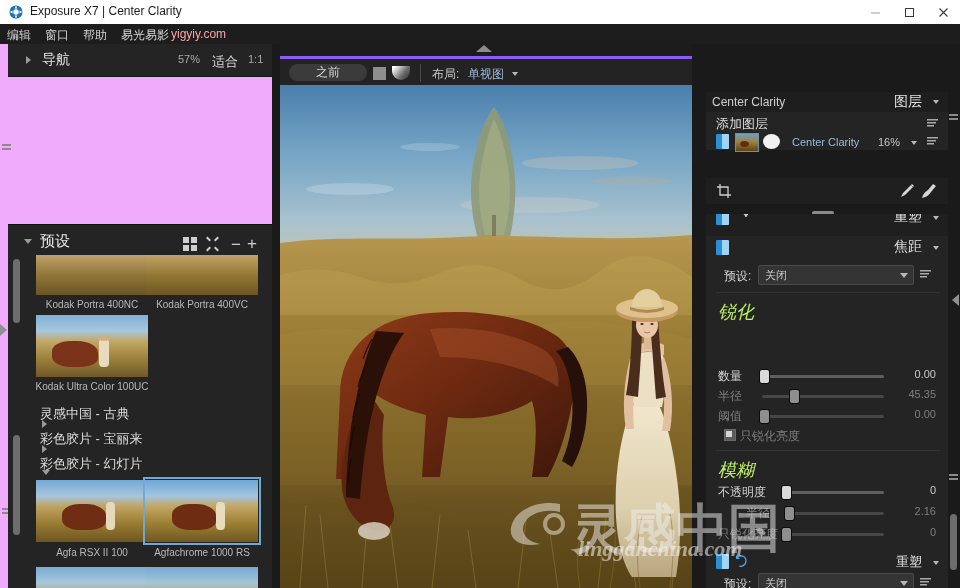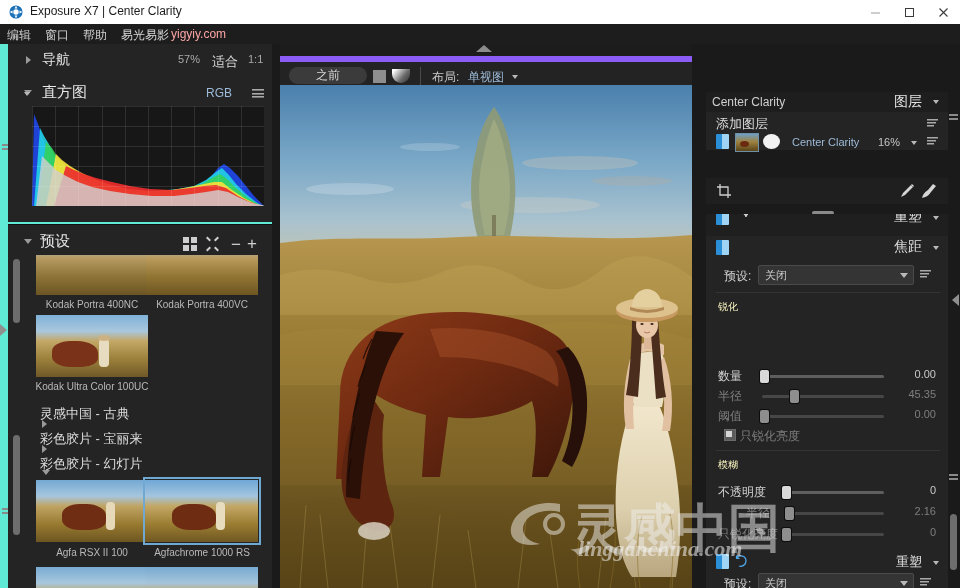--- a/index.html
+++ b/index.html
@@ -22,21 +22,21 @@
   .menubar .wm{position:absolute;top:3px;font-size:12px;color:#fca5a5;white-space:nowrap;}
 
   
   .panel{position:absolute;background:#212121;}
   .tri{display:inline-block;width:0;height:0;vertical-align:middle;}
   .tri.right{border-left:5px solid #9a9a9a;border-top:4px solid transparent;border-bottom:4px solid transparent;}
   .tri.down{border-top:5px solid #9a9a9a;border-left:4px solid transparent;border-right:4px solid transparent;}
   .tri.sm-down{border-top:4px solid #b9b9b9;border-left:3.5px solid transparent;border-right:3.5px solid transparent;}
 
   
-  #leftcol{position:absolute;left:0;top:44px;width:272px;height:544px;background:#5eead4;}
+  #leftcol{position:absolute;left:0;top:44px;width:272px;height:544px;background:#f0abfc;}
   .gripdots{position:absolute;width:9px;height:7px;background:
      linear-gradient(#8a8a8a,#8a8a8a) 0 0/9px 2px no-repeat,
      linear-gradient(#8a8a8a,#8a8a8a) 0 4px/9px 2px no-repeat;}
   .collapse-arrow{position:absolute;width:0;height:0;border-right:7px solid #8f8f8f;border-top:6px solid transparent;border-bottom:6px solid transparent;}
 
   
   #navpanel{left:8px;top:0px;width:264px;height:32px;background:#242424;border-bottom:1px solid #131313;}
   #navpanel .lbl{position:absolute;left:34px;top:7px;font-size:14px;color:#e3e3e3;}
   #navpanel .tri{position:absolute;left:18px;top:12px;}
   #navpanel .zoom{position:absolute;top:9px;font-size:11px;color:#a8a8a8;}
@@ -72,21 +72,21 @@
   .thumb.sel{outline:2px solid #6fa8d0;outline-offset:1px;}
   .thumb .ph{position:absolute;inset:0;}
   .tlabel{position:absolute;width:118px;text-align:center;font-size:10px;color:#b9b9b9;white-space:nowrap;overflow:hidden;}
   .grouprow{position:absolute;font-size:13px;color:#ddd;white-space:nowrap;}
   .grouprow .tri{position:absolute;left:0;top:5px;}
   .grouprow span.g{position:absolute;left:14px;top:-1px;}
   .scrollbar{position:absolute;width:7px;border-radius:4px;background:#6d6d6d;}
 
   
   #center{position:absolute;left:280px;top:44px;width:412px;height:544px;background:#1c1c1c;}
-  .vtoolbar{position:absolute;left:0;top:12px;width:412px;height:28px;background:#232323;border-top:6px solid #8b5cf6;border-bottom:1px solid #111;}
+  .vtoolbar{position:absolute;left:0;top:12px;width:412px;height:28px;background:#232323;border-top:3px solid #8b5cf6;border-bottom:1px solid #111;}
   .pullhandle{position:absolute;left:196px;top:1px;width:0;height:0;border-bottom:7px solid #8c8c8c;border-left:8px solid transparent;border-right:8px solid transparent;}
   .before-btn{position:absolute;left:9px;top:5px;width:78px;height:17px;border-radius:9px;background:#3b3b3b;color:#d8d8d8;font-size:12px;display:flex;align-items:center;justify-content:center;}
   .sq-btn{position:absolute;left:93px;top:8px;width:13px;height:13px;background:#8e8e8e;}
   .grad-btn{position:absolute;left:112px;top:7px;width:18px;height:14px;
      background:linear-gradient(130deg,#ffffff 10%,#6a6a6a 60%,#2e2e2e 100%);
      border-radius:0 0 10px 10px;}
   .tb-sep{position:absolute;left:140px;top:5px;width:1px;height:18px;background:#4a4a4a;}
   .layout-lbl{position:absolute;left:152px;top:7px;font-size:12px;color:#c9c9c9;}
   .layout-val{position:absolute;left:188px;top:7px;font-size:12px;color:#9dbad8;}
   .layout-caret{position:absolute;left:232px;top:13px;}
@@ -103,21 +103,21 @@
   .sl.dim{background:#474747;}
   .knob{position:absolute;width:9px;height:13px;border-radius:2px;background:#d9d9d9;box-shadow:0 0 0 1px #0d0d0d;}
   .knob.dim{background:#8e8e8e;}
   .combo{position:absolute;height:18px;background:#343434;border:1px solid #4a4a4a;border-radius:2px;}
   .combo .cv{position:absolute;left:6px;top:2px;font-size:11px;color:#cfcfcf;}
   .combo .carr{position:absolute;right:5px;top:7px;border-top:5px solid #b9b9b9;border-left:4px solid transparent;border-right:4px solid transparent;}
   .mini-menu{position:absolute;width:11px;height:8px;background:
     linear-gradient(#a9a9a9,#a9a9a9) 0 0/11px 1.5px no-repeat,
     linear-gradient(#a9a9a9,#a9a9a9) 0 3.2px/9px 1.5px no-repeat,
     linear-gradient(#a9a9a9,#a9a9a9) 0 6.4px/7px 1.5px no-repeat;}
-  .sect-title{position:absolute;font-size:10px;color:#fef9c3;}
+  .sect-title{position:absolute;font-size:18px;color:#bef264;font-style:italic;}
   .hline{position:absolute;height:1px;background:#343434;}
   .blue-sw{position:absolute;width:13px;height:15px;background:linear-gradient(90deg,#2b8fd8 50%,#9fd4f5 50%);border-radius:1px;}
   .chk{position:absolute;width:10px;height:10px;border:1px solid #6a6a6a;background:#5b5b5b;}
   .chk:after{content:"";position:absolute;left:1px;top:1px;width:6px;height:6px;background:#d5d5d5;}
 
   .watermark{position:absolute;pointer-events:none;}
   .wm-text{position:absolute;font-family:"Liberation Serif",serif;font-style:italic;font-weight:bold;color:rgba(245,245,245,.55);white-space:nowrap;}
   .wm-cjk{position:absolute;font-family:"DejaVu Sans",sans-serif;font-weight:bold;color:rgba(240,240,240,.5);white-space:nowrap;}
 </style>
 </head>
@@ -168,45 +168,20 @@
     <div class="collapse-arrow" style="left:0px;top:280px;border-right:none;border-left:7px solid #8f8f8f;"></div>
 
     <div class="panel" id="navpanel">
       <div class="tri right"></div>
       <div class="lbl">导航</div>
       <div class="zoom" style="left:170px">57%</div>
       <div class="zoom" style="left:204px;font-size:13px;color:#d8d8d8">适合</div>
       <div class="zoom" style="left:240px">1:1</div>
     </div>
 
-    <div class="panel" id="histpanel">
-      <div class="tri down"></div>
-      <div class="lbl">直方图</div>
-      <div class="rgb">RGB</div>
-      <div class="tri sm-down"></div>
-      <div class="menu-icon" style="right:8px;top:13px"></div>
-
-      <div class="histbox">
-        <svg width="232" height="100" viewBox="0 0 232 100" preserveAspectRatio="none">
-
-          <path d="M0,100 L2,8 L6,18 L10,30 L14,44 L20,58 L26,66 L34,74 L44,80 L56,84 L70,86 L90,88 L110,88 L130,86 L150,84 L166,80 L178,72 L186,62 L192,58 L198,62 L206,70 L214,80 L222,90 L228,96 L232,100 Z" fill="#1f46e0" opacity=".95"></path>
-
-          <path d="M2,100 L8,22 L12,30 L18,40 L24,52 L32,62 L42,70 L54,78 L68,82 L86,85 L106,86 L126,85 L146,83 L162,80 L174,74 L184,66 L190,62 L196,68 L204,78 L214,88 L224,96 L230,100 Z" fill="#22d3e8" opacity=".9"></path>
-
-          <path d="M6,100 L14,36 L20,42 L26,52 L34,60 L44,68 L56,76 L72,82 L92,85 L114,86 L136,85 L156,82 L170,78 L180,72 L188,68 L194,72 L204,82 L216,92 L226,98 L232,100 Z" fill="#34d253" opacity=".85"></path>
-
-          <path d="M14,100 L24,48 L30,54 L38,60 L48,66 L60,72 L76,78 L96,83 L118,85 L140,84 L158,81 L172,78 L182,76 L190,76 L200,84 L212,92 L224,98 L232,100 Z" fill="#f3e03a" opacity=".92"></path>
-
-          <path d="M22,100 L34,60 L42,64 L52,68 L64,72 L80,76 L98,80 L118,83 L140,84 L158,82 L172,80 L184,79 L194,82 L206,90 L218,96 L228,99 L232,100 Z" fill="#ec2c2c" opacity=".92"></path>
-
-          <path d="M4,100 L10,50 L16,56 L24,64 L34,70 L46,76 L60,81 L78,85 L98,88 L120,90 L142,90 L160,88 L174,86 L186,84 L196,86 L208,92 L220,97 L230,99 L232,100 Z" fill="#cfcfcf" opacity=".82"></path>
-        </svg>
-        <div class="histgrid"></div>
-      </div>
-    </div>
 
     <div class="panel" id="presetpanel">
       <div class="tri down"></div>
       <div class="lbl">预设</div>
 
       <div class="grid-icon" style="left:175px;top:12px">
         <i style="left:0;top:0"></i>
           <i style="left:8px;top:0"></i>
           <i style="left:0;top:8px"></i>
           <i style="left:8px;top:8px"></i>

